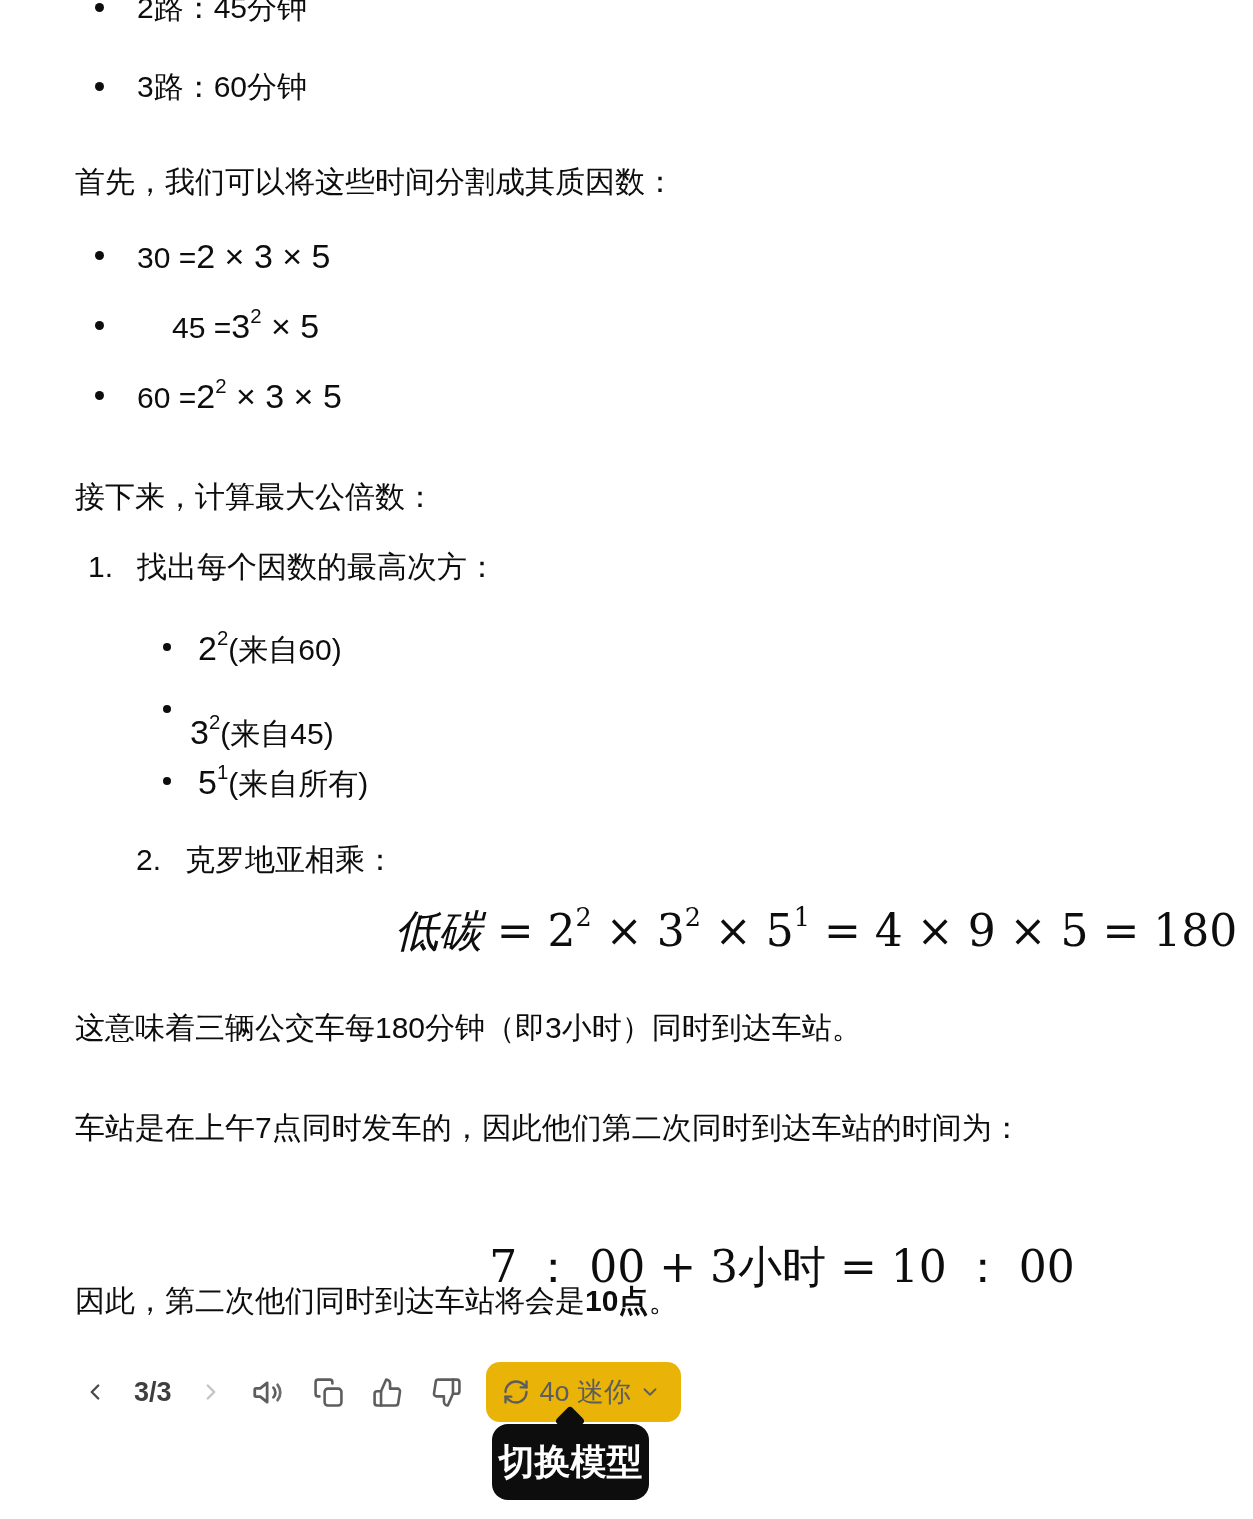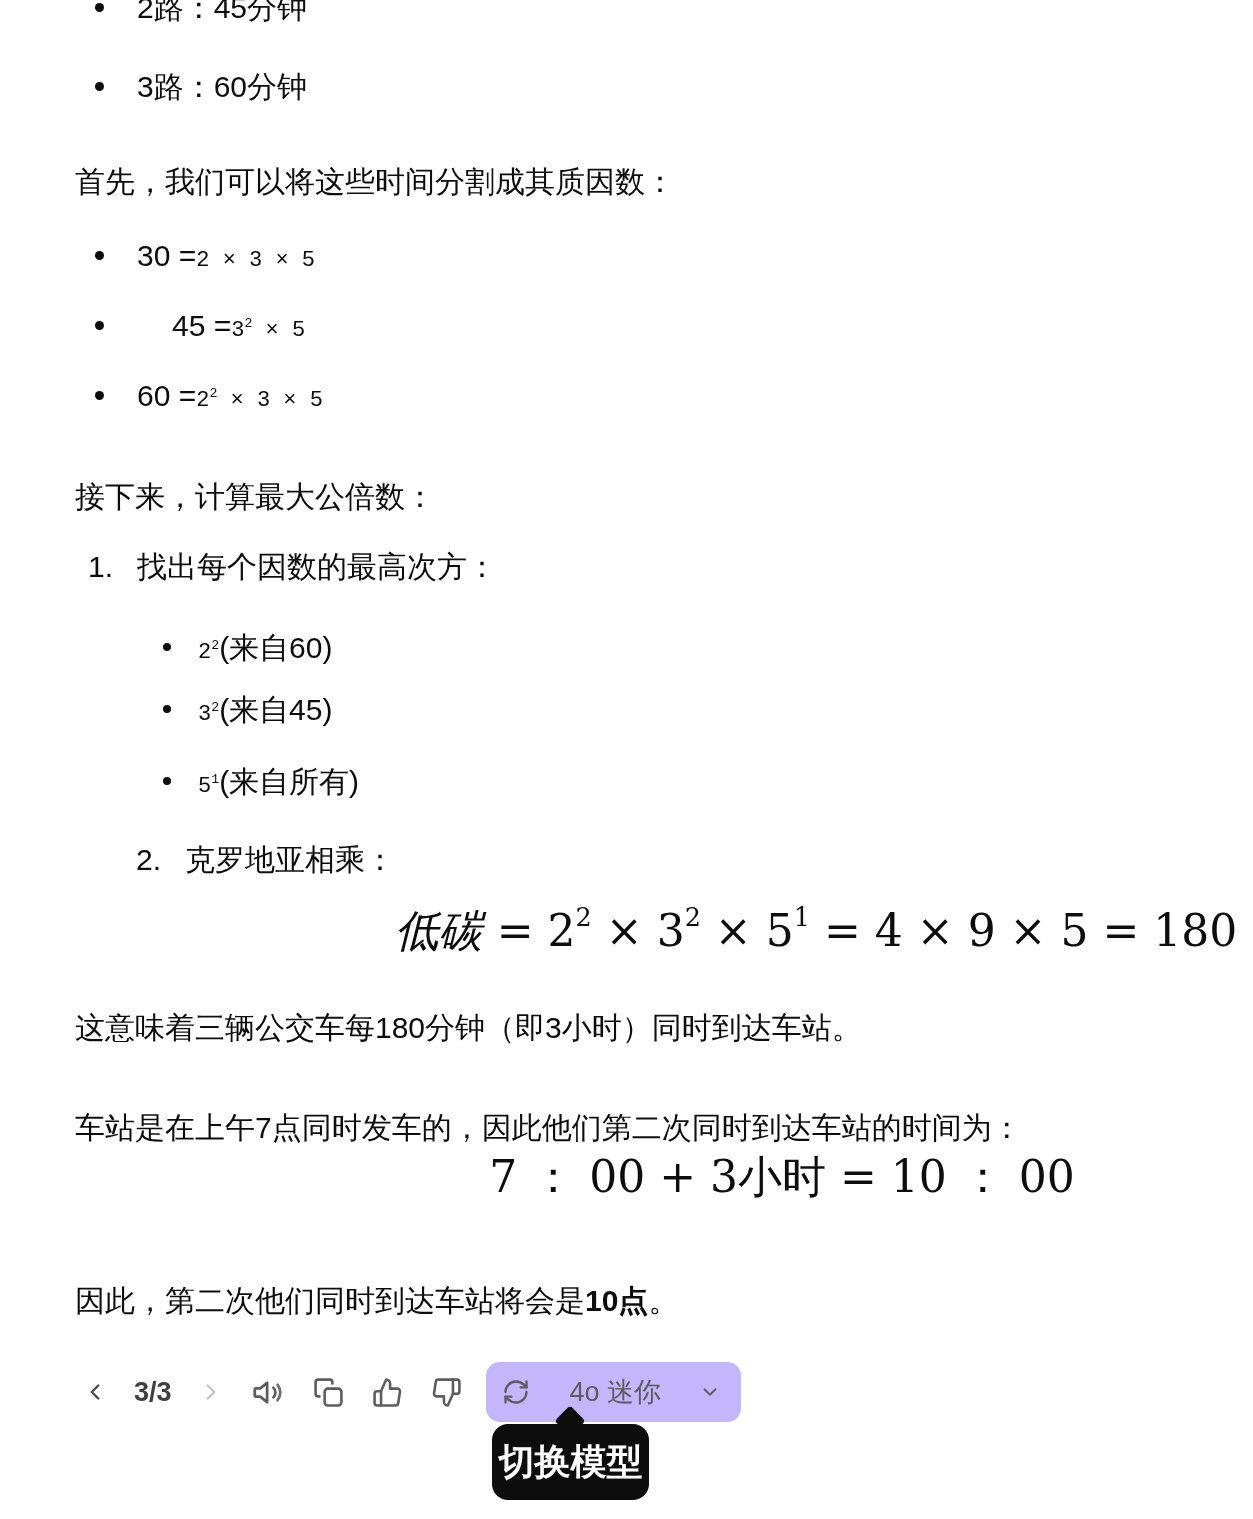--- a/index.html
+++ b/index.html
@@ -14,21 +14,21 @@
   .para { left:75px; white-space:nowrap; }
   
   .li { display:flex; align-items:flex-start; }
   .dot {
     flex:0 0 auto; width:9px; height:9px; border-radius:50%;
     background:#0d0d0d; margin-top:14px;
   }
   .li .txt { margin-left:33px; white-space:nowrap; }
   .num { display:inline-block; width:49px; white-space:nowrap; }
   
-  .math { font-family:Liberation Mono, monospace; font-size:22px; }
+  .math { font-family:Liberation Sans, sans-serif; font-size:34px; }
   .math .sup { font-size:60%; position:relative; top:-0.72em; }
   .formula {
     font-family:"DejaVu Serif", serif; font-size:44px; line-height:54px;
     white-space:nowrap; transform:translateX(-50%);
   }
   .formula .sup { font-size:58%; position:relative; top:-0.78em; }
   .formula .it { font-style:italic; }
   .bold { font-weight:700; }
   
   .toolbar {
@@ -36,22 +36,22 @@
     display:flex; align-items:center;
   }
   .tb-btn {
     display:flex; align-items:center; justify-content:center;
     background:transparent; border:none; cursor:pointer; padding:0;
   }
   .pag-count { font-size:27px; font-weight:700; color:#3f3f3f; margin:0 26px; }
   .gap { margin-left:28px; }
   .pill {
     margin-left:24px; height:60px; padding:0 20px 0 16px;
-    background:#c4b5fd; border-radius:14px;
-    display:flex; align-items:center; border:none; cursor:pointer;gap:30px;
+    background:#eab308; border-radius:14px;
+    display:flex; align-items:center; border:none; cursor:pointer;
   }
   .pill-label { font-size:27px; color:#5d5d5d; margin:0 8px 0 10px; white-space:nowrap; }
   
   .tooltip-arrow {
     left:559px; top:1410px; width:22px; height:22px;
     background:#0d0d0d; border-radius:4px; transform:rotate(45deg);
   }
   .tooltip {
     left:492px; top:1424px; width:157px; height:76px;
     background:#0d0d0d; border-radius:16px;
@@ -92,41 +92,41 @@
   <div class="abs para" style="top:478px;">接下来，计算最大公倍数：</div>
 
   <div class="abs" style="left:88px; top:548px; white-space:nowrap;">
     <span class="num">1.</span><span>找出每个因数的最高次方：</span>
   </div>
 
   <div class="abs li" style="left:163px; top:629px;">
     <span class="dot" style="width:8px;height:8px;"></span>
     <span class="txt" style="margin-left:27px;"><span class="math"><span>2</span><span class="sup">2</span></span><span>(来自60)</span></span>
   </div>
-  <div class="abs li" style="left:163px; top:691px;">
+  <div class="abs li" style="left:163px; top:691px;flex-direction:column;">
     <span class="dot" style="width:8px;height:8px;"></span>
     <span class="txt" style="margin-left:27px;"><span class="math"><span>3</span><span class="sup">2</span></span><span>(来自45)</span></span>
   </div>
   <div class="abs li" style="left:163px; top:763px;">
     <span class="dot" style="width:8px;height:8px;"></span>
     <span class="txt" style="margin-left:27px;"><span class="math"><span>5</span><span class="sup">1</span></span><span>(来自所有)</span></span>
   </div>
 
   <div class="abs" style="left:88px; top:841px; white-space:nowrap;margin-left:48px;">
     <span class="num">2.</span><span>克罗地亚相乘：</span>
   </div>
 
   <div class="abs formula" style="left:816px; top:904px;">
     <span class="it">低碳</span><span> = </span><span>2</span><span class="sup">2</span><span> × </span><span>3</span><span class="sup">2</span><span> × </span><span>5</span><span class="sup">1</span><span> = 4 × 9 × 5 = 180</span>
   </div>
 
   <div class="abs para" style="top:1009px;">这意味着三辆公交车每180分钟（即3小时）同时到达车站。</div>
   <div class="abs para" style="top:1109px;">车站是在上午7点同时发车的，因此他们第二次同时到达车站的时间为：</div>
 
-  <div class="abs formula" style="left:782px; top:1150px;">7 ： 00 + 3小时 = 10 ： 00</div>
+  <div class="abs formula" style="left:782px; top:1240px;">7 ： 00 + 3小时 = 10 ： 00</div>
 
   <div class="abs para" style="top:1282px;">
     <span>因此，第二次他们同时到达车站将会是</span><span class="bold">10点</span><span>。</span>
   </div>
 
   <div class="abs toolbar">
     <button class="tb-btn">
       <span>
         <svg width="26" height="26" viewBox="0 0 24 24" fill="none" stroke="#4a4a4a" stroke-width="2.2" stroke-linecap="round" stroke-linejoin="round">
             <path d="M15 18l-6-6 6-6"></path>

